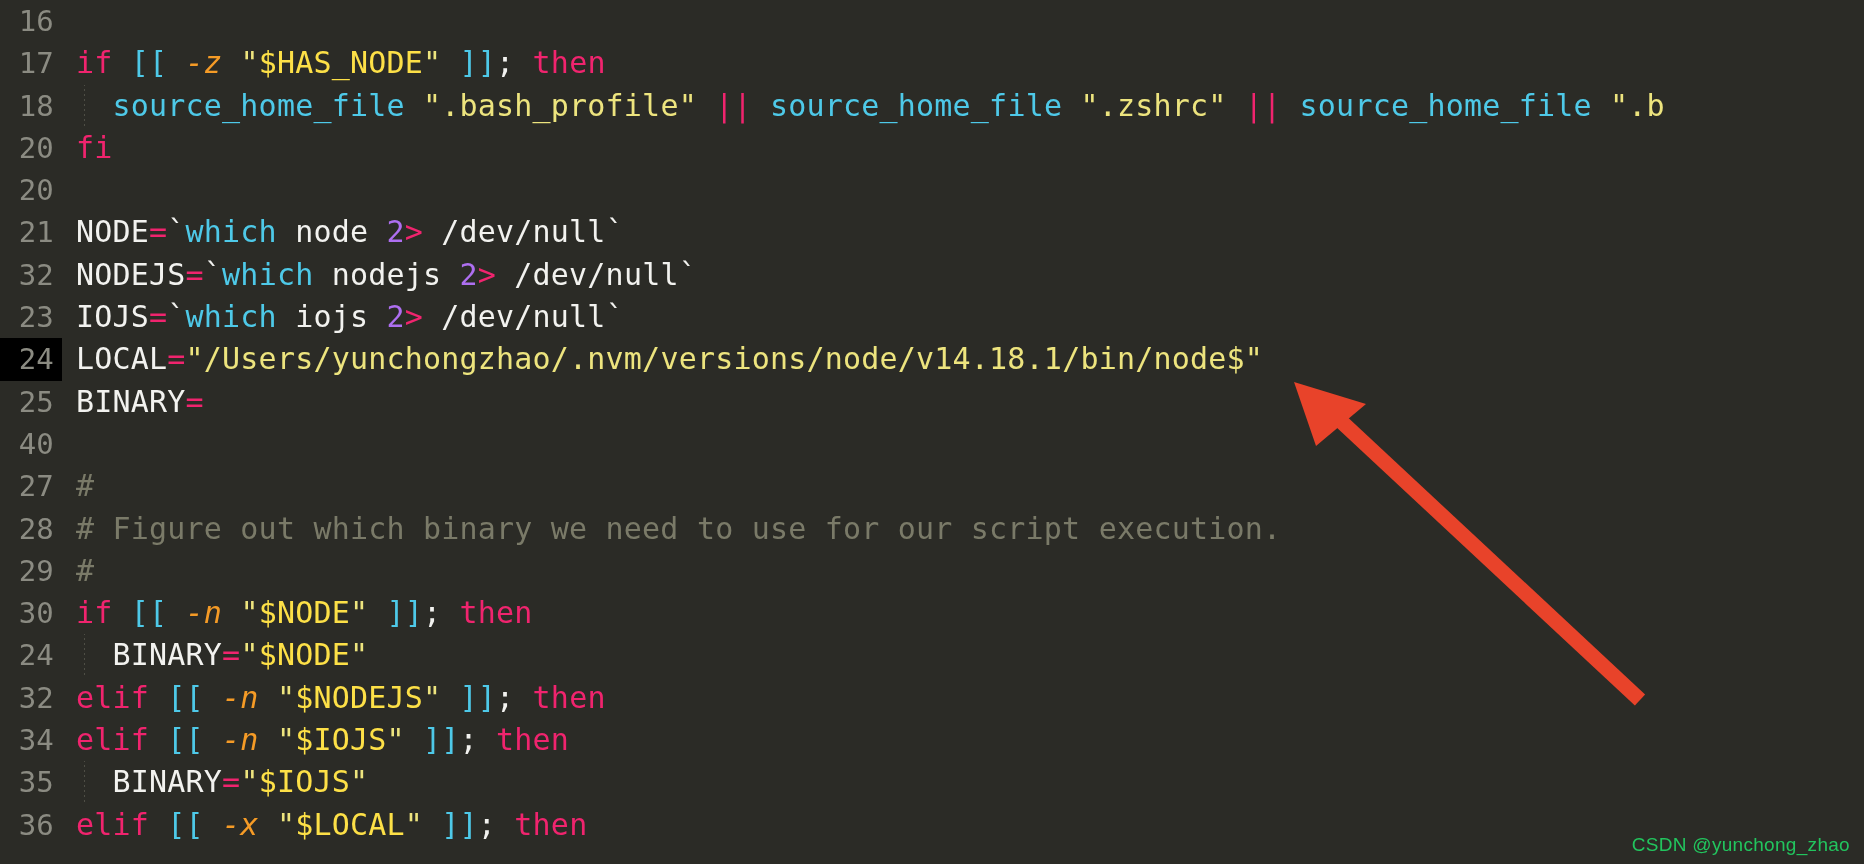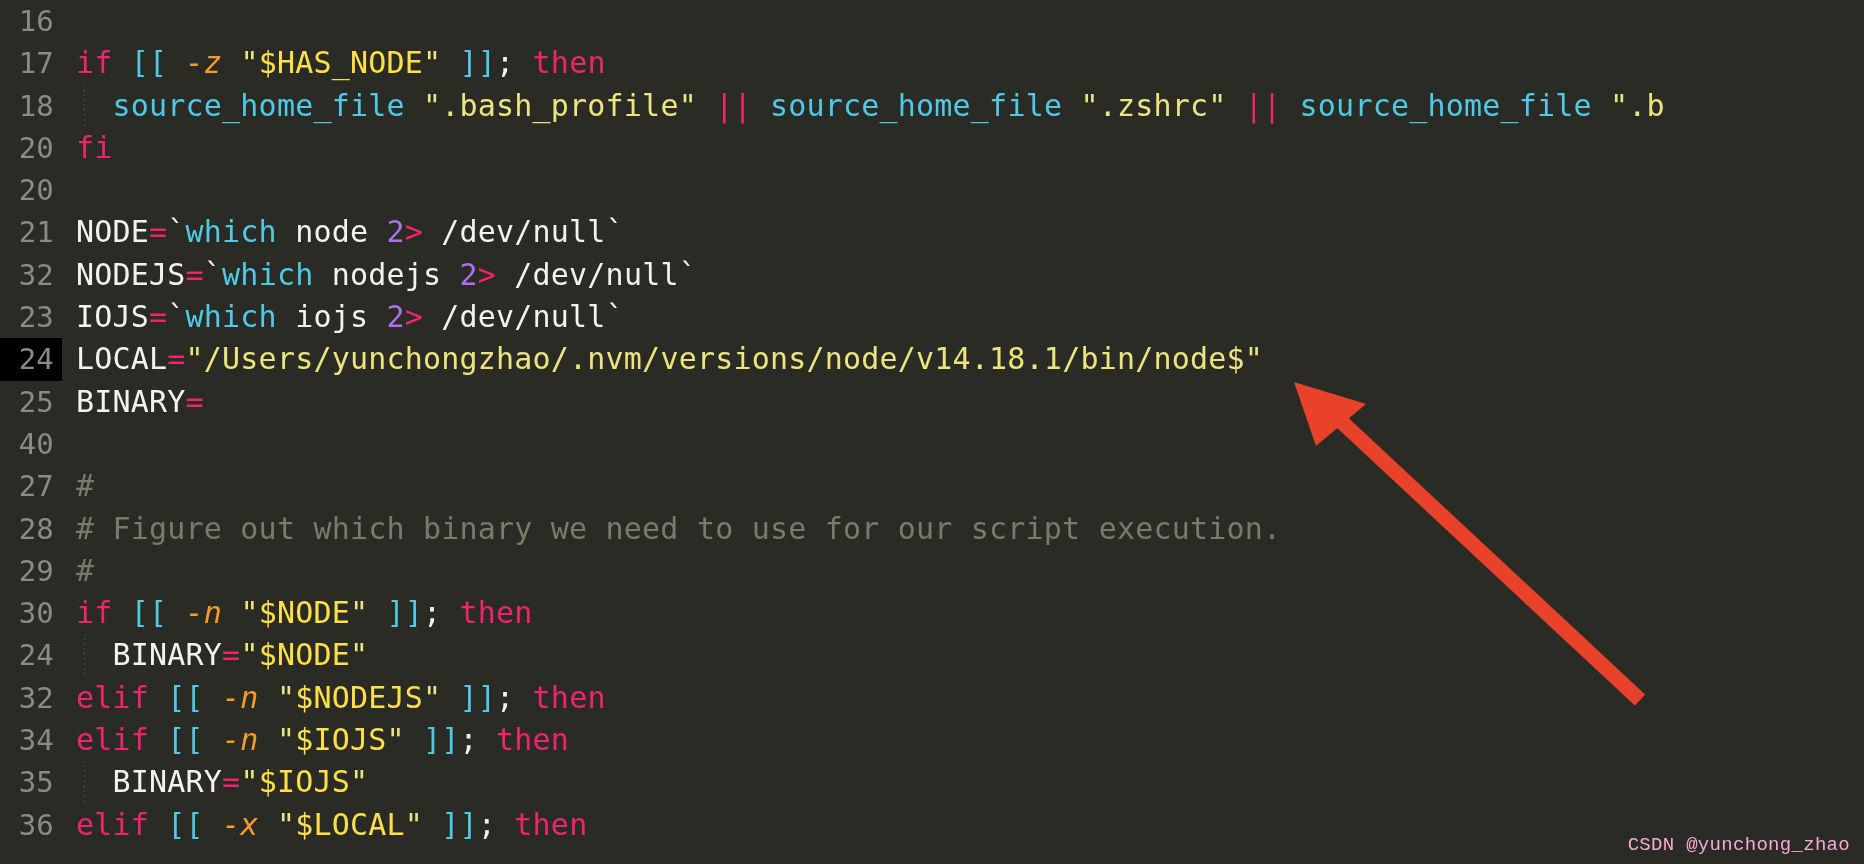--- a/index.html
+++ b/index.html
@@ -78,22 +78,22 @@
     top:382px;
     width:372px;
     height:340px;
     pointer-events:none;
   }
   
   #watermark{
     position:absolute;
     right:14px;
     bottom:8px;
-    color:#f9a8d4;
-    font-family:Liberation Mono, monospace;
+    color:#22c55e;
+    font-family:Liberation Sans, sans-serif;
     font-size:19px;
     letter-spacing:0.3px;
     user-select:none;
   }
 </style>
 </head>
 <body>
 
 <div id="editor">
   <div class="code-area">

